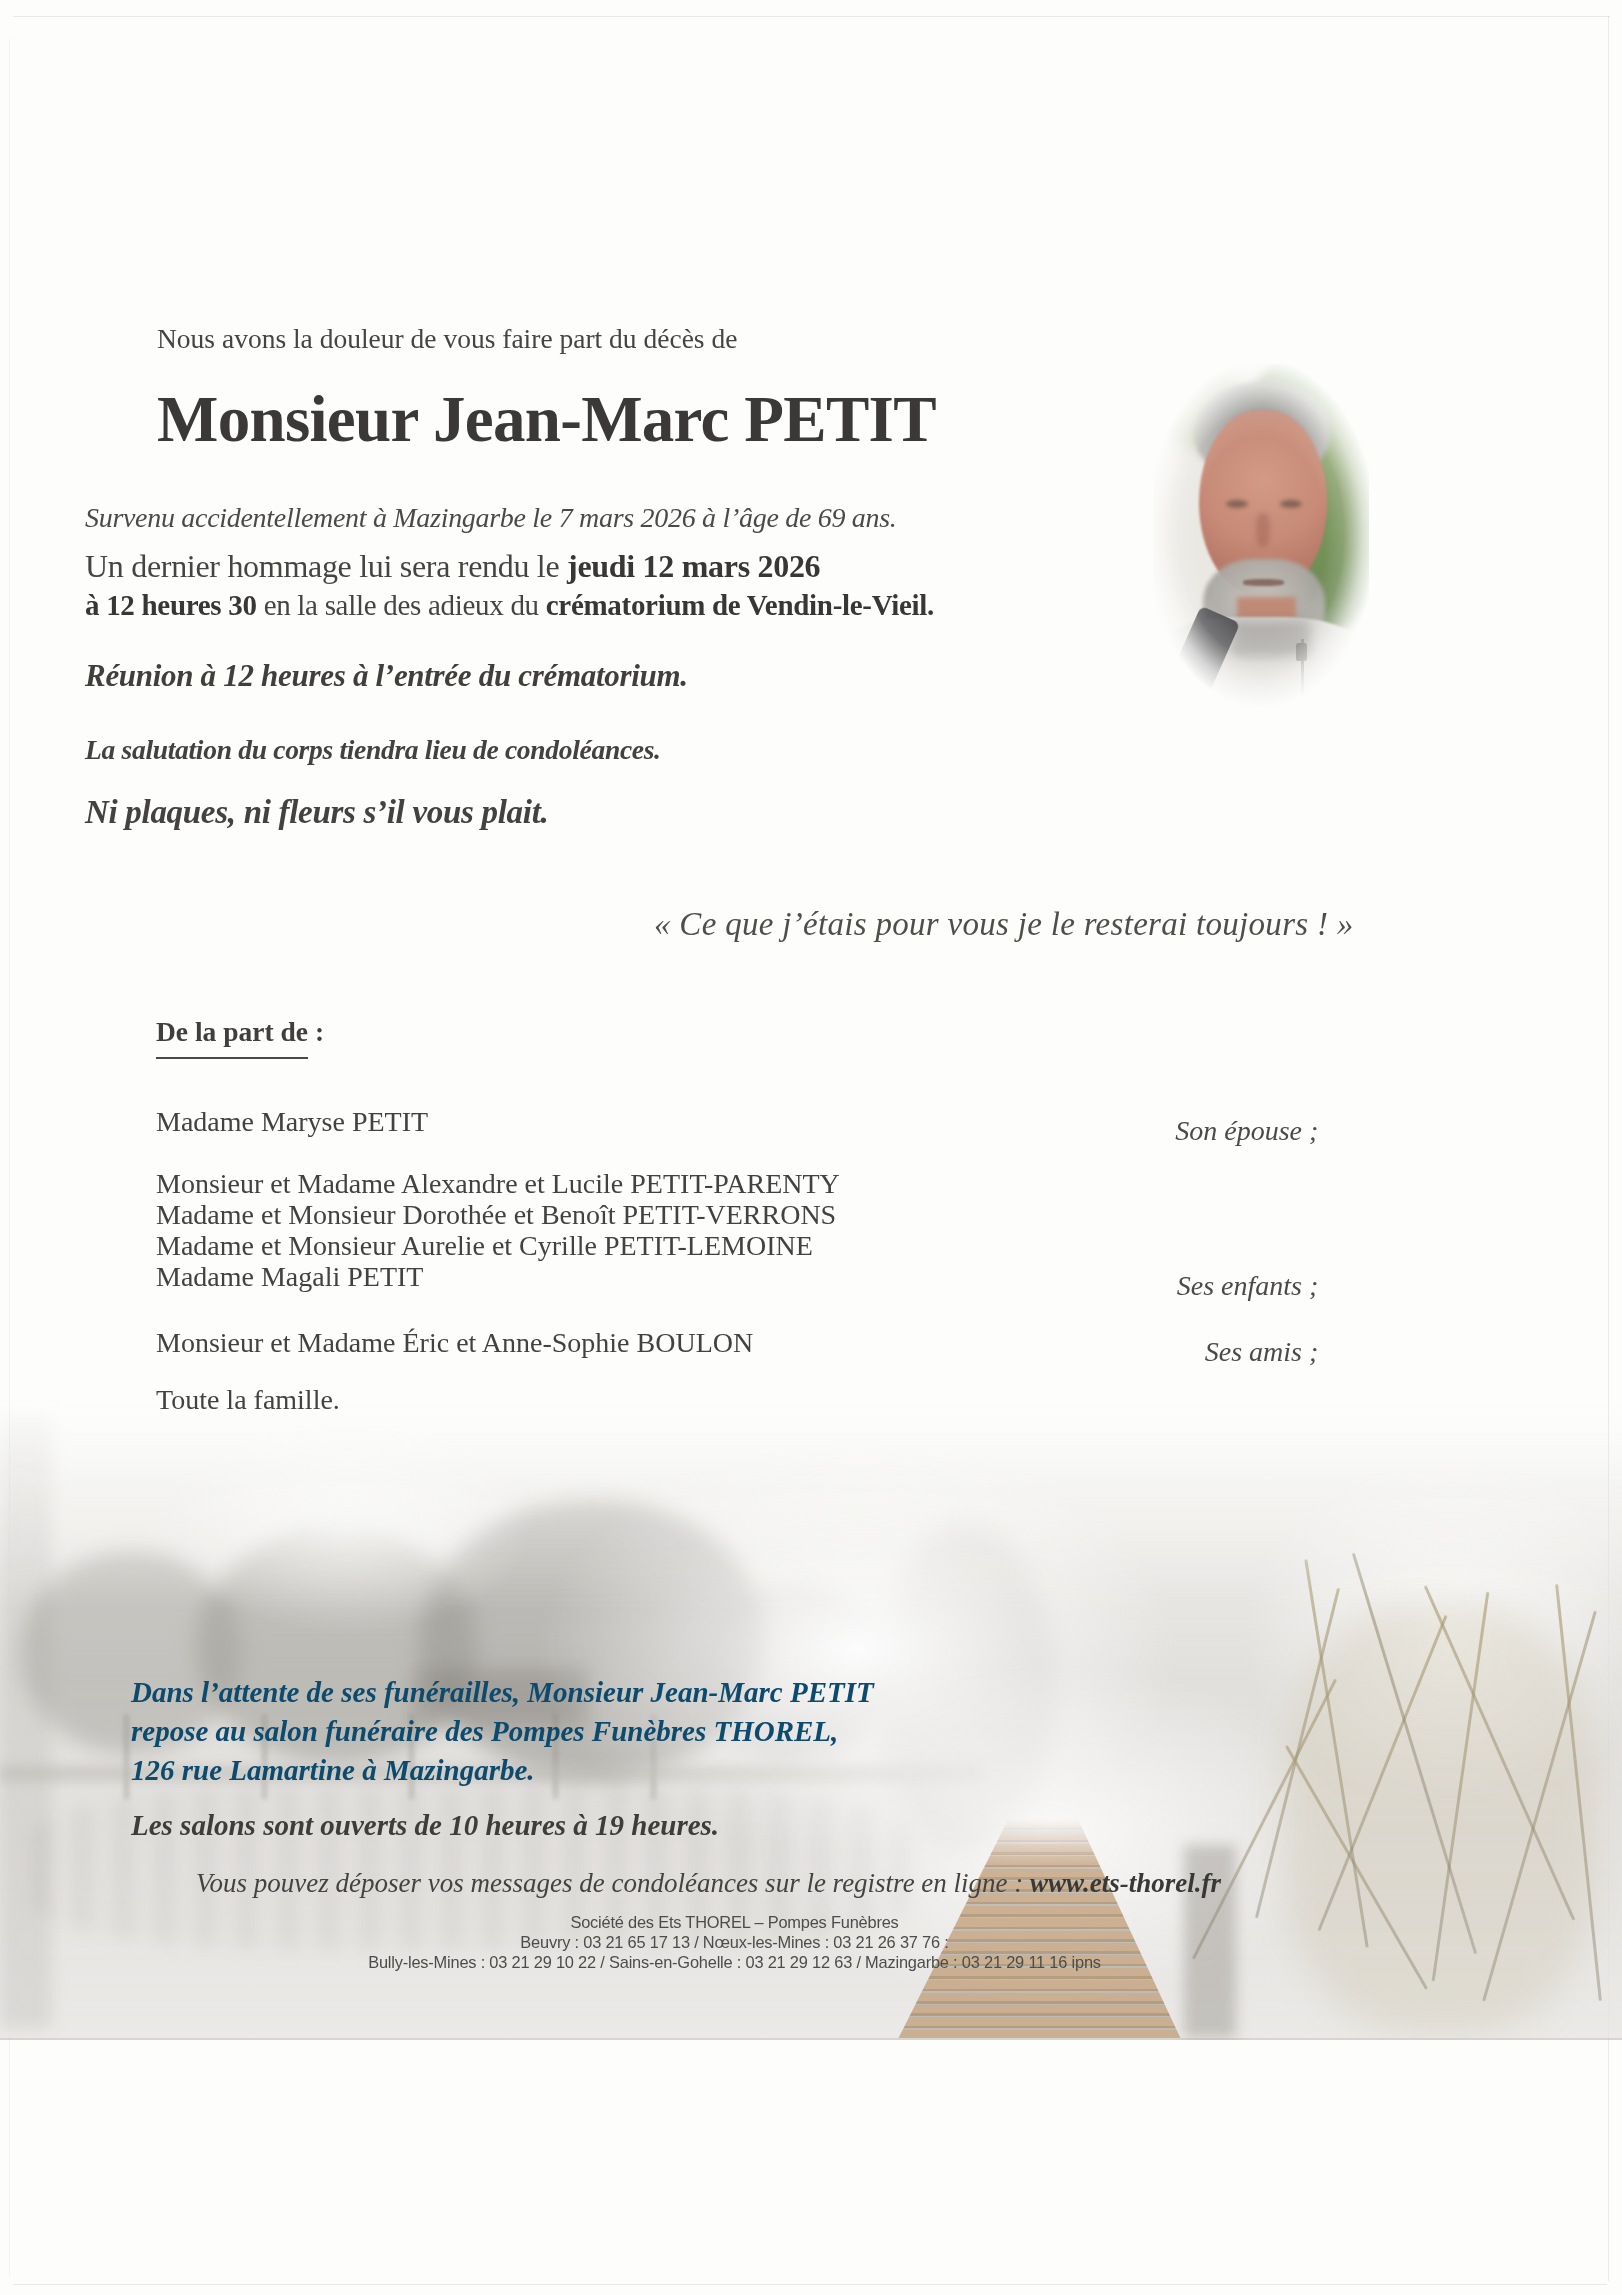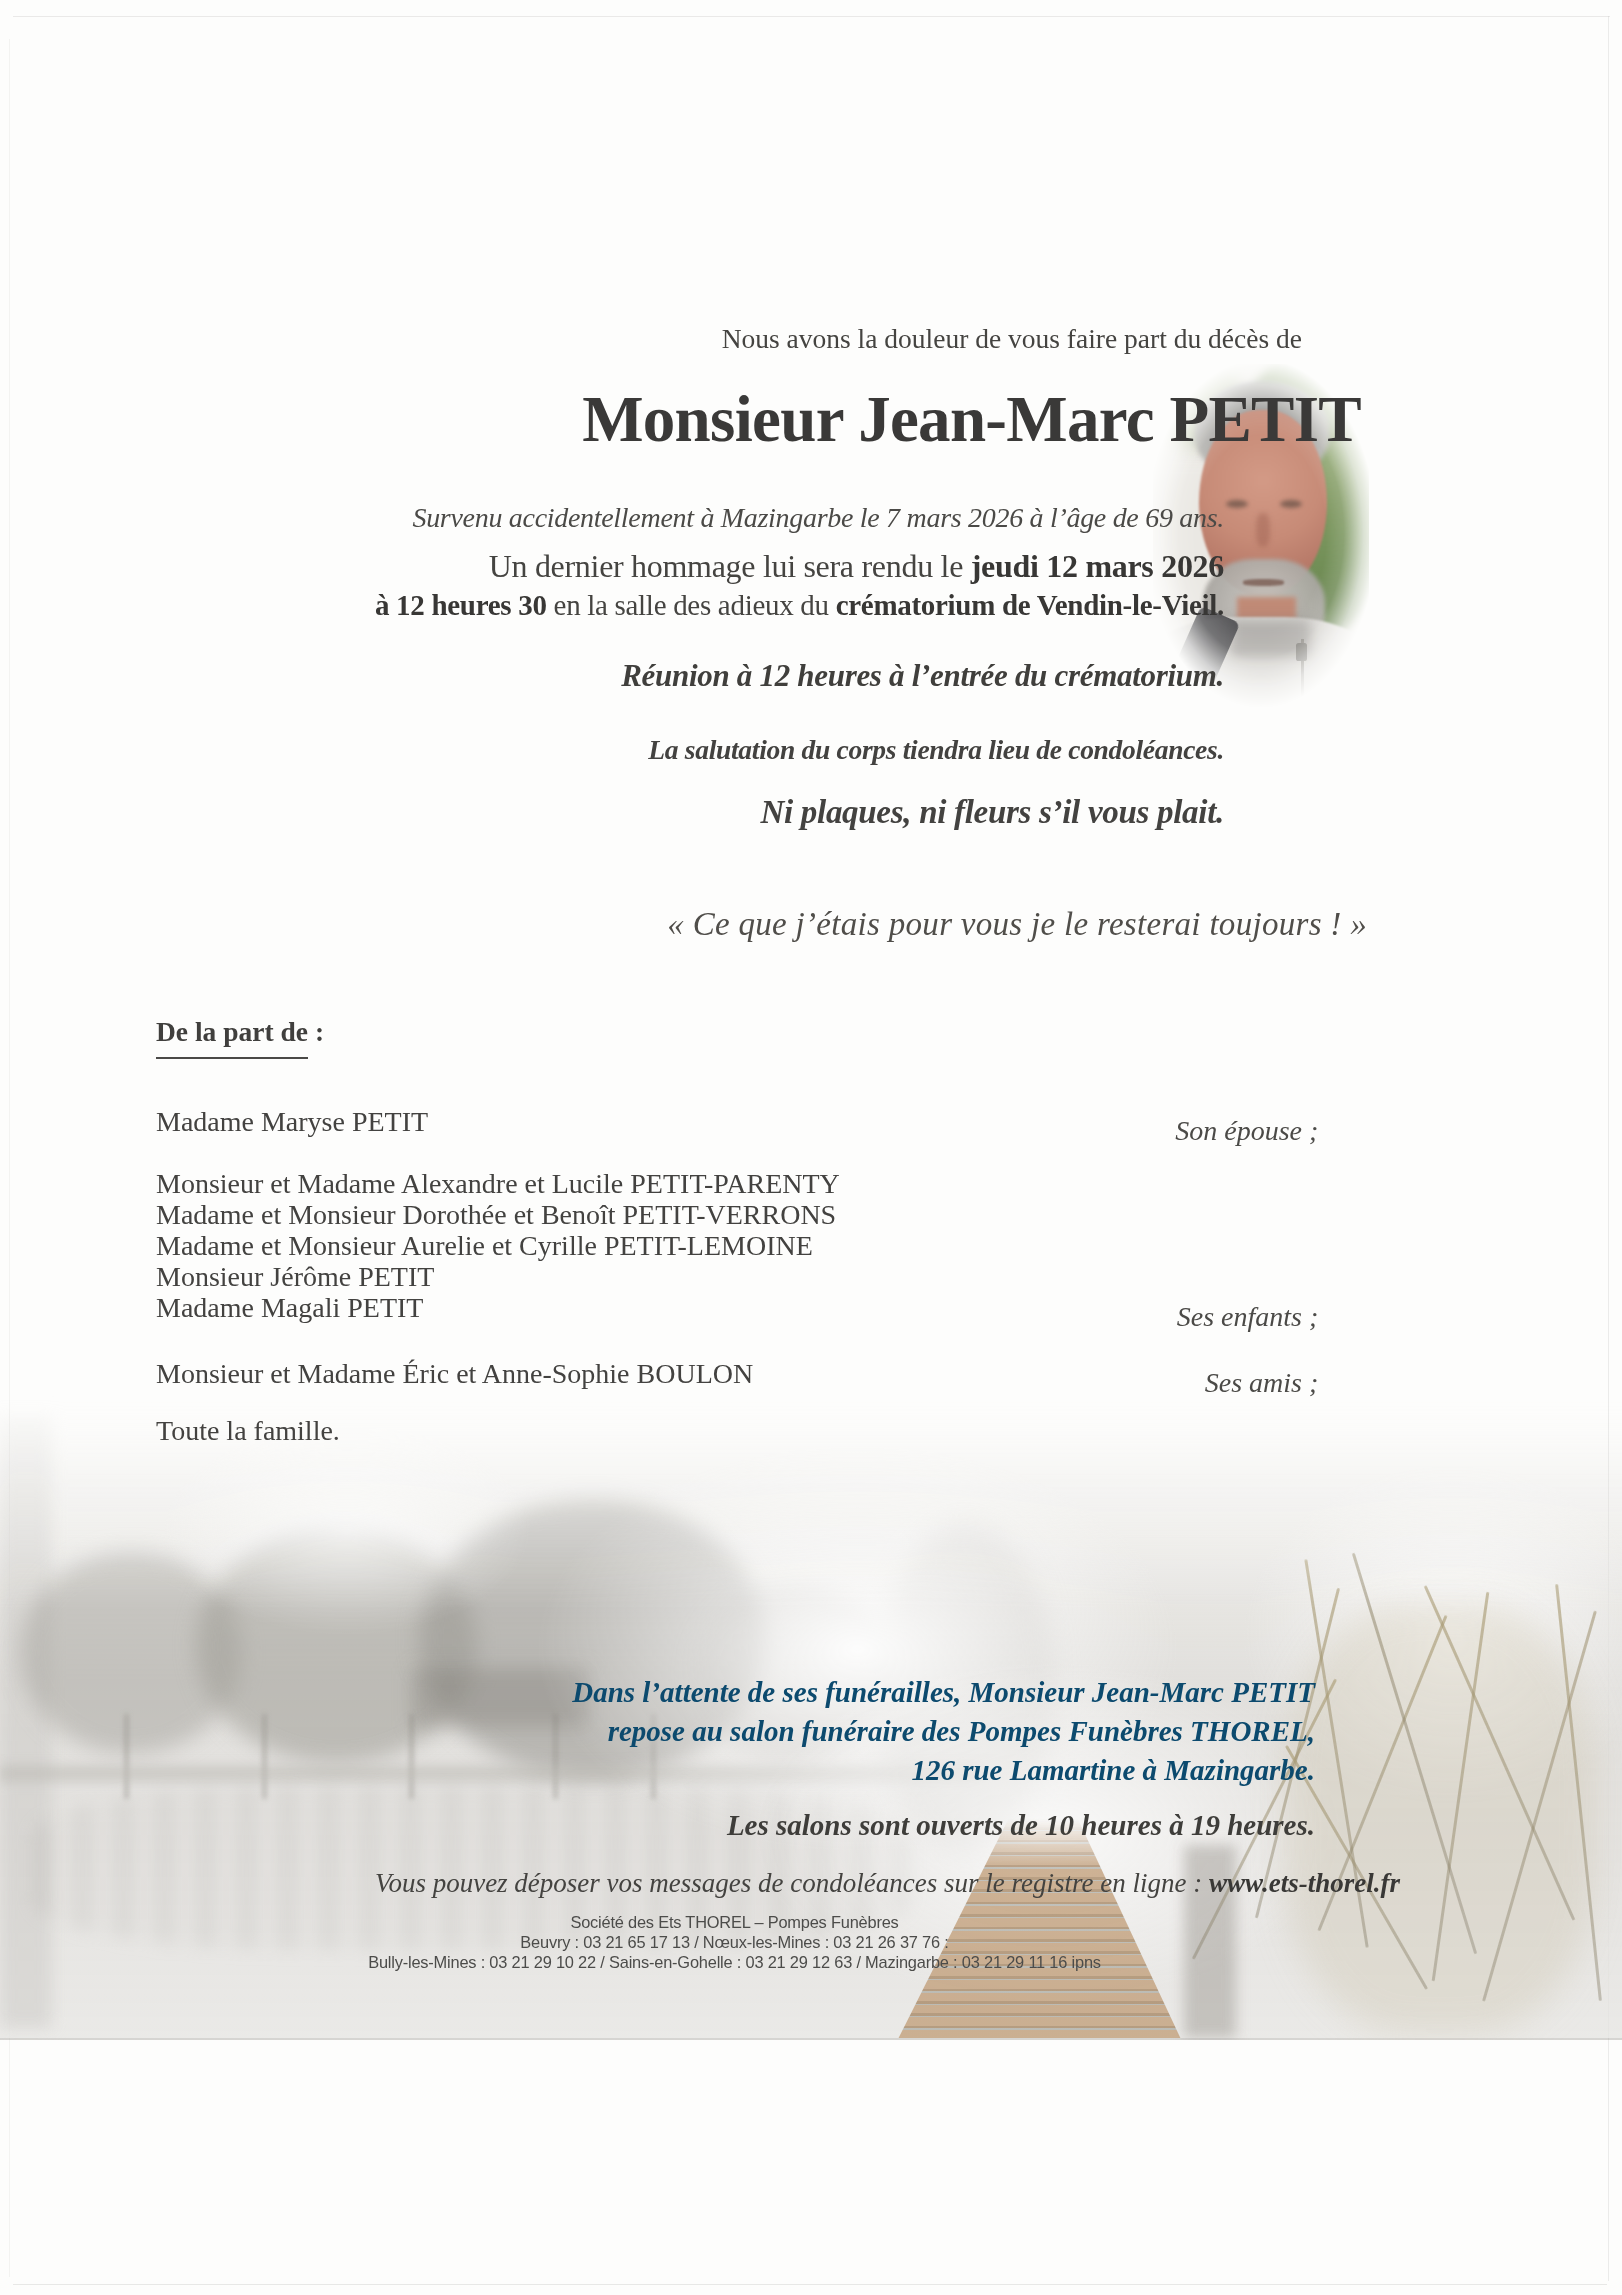--- a/index.html
+++ b/index.html
@@ -1,21 +1,21 @@
 <!DOCTYPE html>
 <html style="font-size:10.5px"><head>
 <meta charset="utf-8">
 <style>
   html,body{margin:0;padding:0;background:#e8e8e8;}
   .page{
     position:relative;width:1623px;height:2295px;background:#fdfdfc;overflow:hidden;
     font-family:"Liberation Serif","DejaVu Serif",serif;color:#3f3e3c;
   }
   .line{position:absolute;white-space:nowrap;}
-  .ctr{text-align:right;}
+  .ctr{text-align:left;}
   
   .edge{position:absolute;background:#b9b8b4;}
   .edge.top{left:13px;top:15.7px;width:1597px;height:1.3px;opacity:.28;}
   .edge.right{left:1608px;top:15.7px;width:1.3px;height:2265px;opacity:.25;}
   .edge.bottom{left:13px;top:2284px;width:1594px;height:1.3px;opacity:.3;}
   .edge.left{left:9.2px;top:39px;width:1.3px;height:2238px;opacity:.14;}
   
   .t-intro{left:157px;top:323px;width:1145px;font-size:27.5px;color:#454441;}
   .t-title{left:157px;top:383px;width:1204px;font-size:65px;line-height:73px;font-weight:bold;color:#3a3938;letter-spacing:-0.7px;}
   .blockline{left:85px;width:1139px;letter-spacing:-0.3px;}
@@ -207,24 +207,20 @@
     </div>
     <div class="frow">
       <span>Madame et Monsieur Dorothée et Benoît PETIT-VERRONS</span>
       <span class="rel"></span>
     </div>
     <div class="frow">
       <span>Madame et Monsieur Aurelie et Cyrille PETIT-LEMOINE</span>
       <span class="rel"></span>
     </div>
     <div class="frow">
-      <span>Monsieur Jérôme PETIT</span>
-      <span class="rel"></span>
-    </div>
-    <div class="frow">
       <span>Madame Magali PETIT</span>
       <span class="rel">Ses enfants ;</span>
     </div>
     <div class="frow gap-c">
       <span>Monsieur et Madame Éric et Anne-Sophie BOULON</span>
       <span class="rel">Ses amis ;</span>
     </div>
     <div class="frow gap-d">
       <span>Toute la famille.</span>
       <span class="rel"></span>

